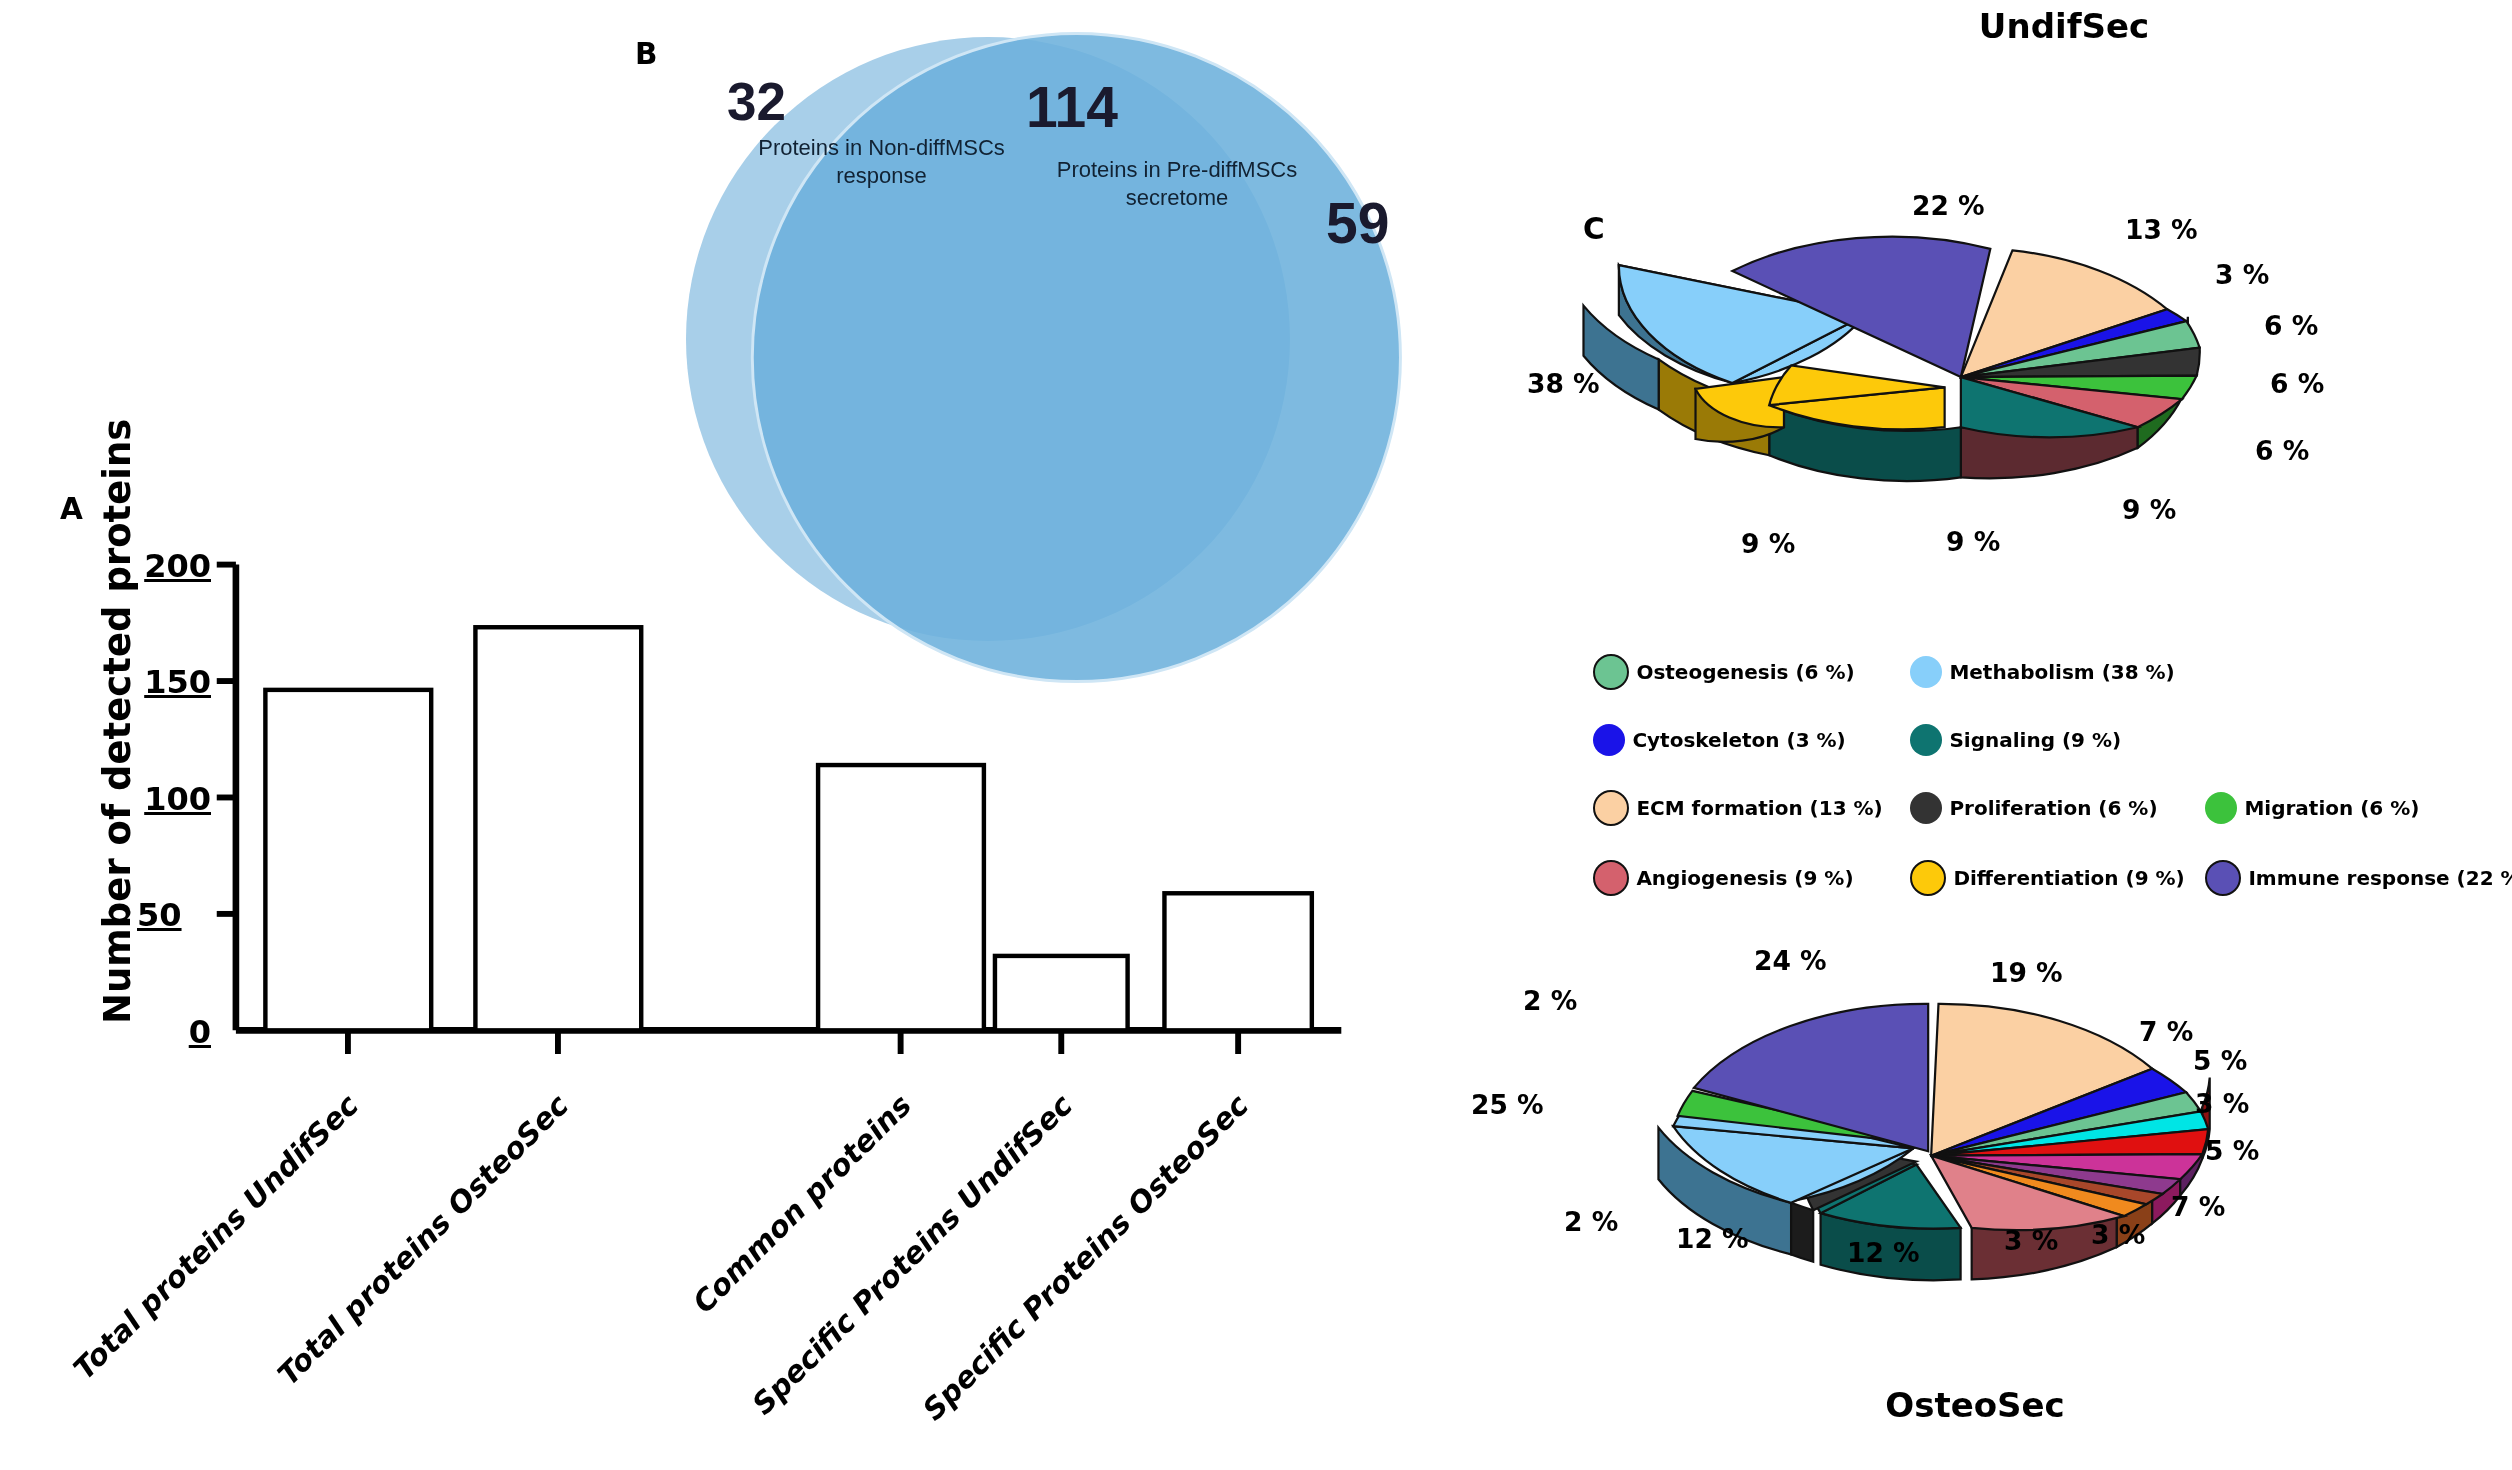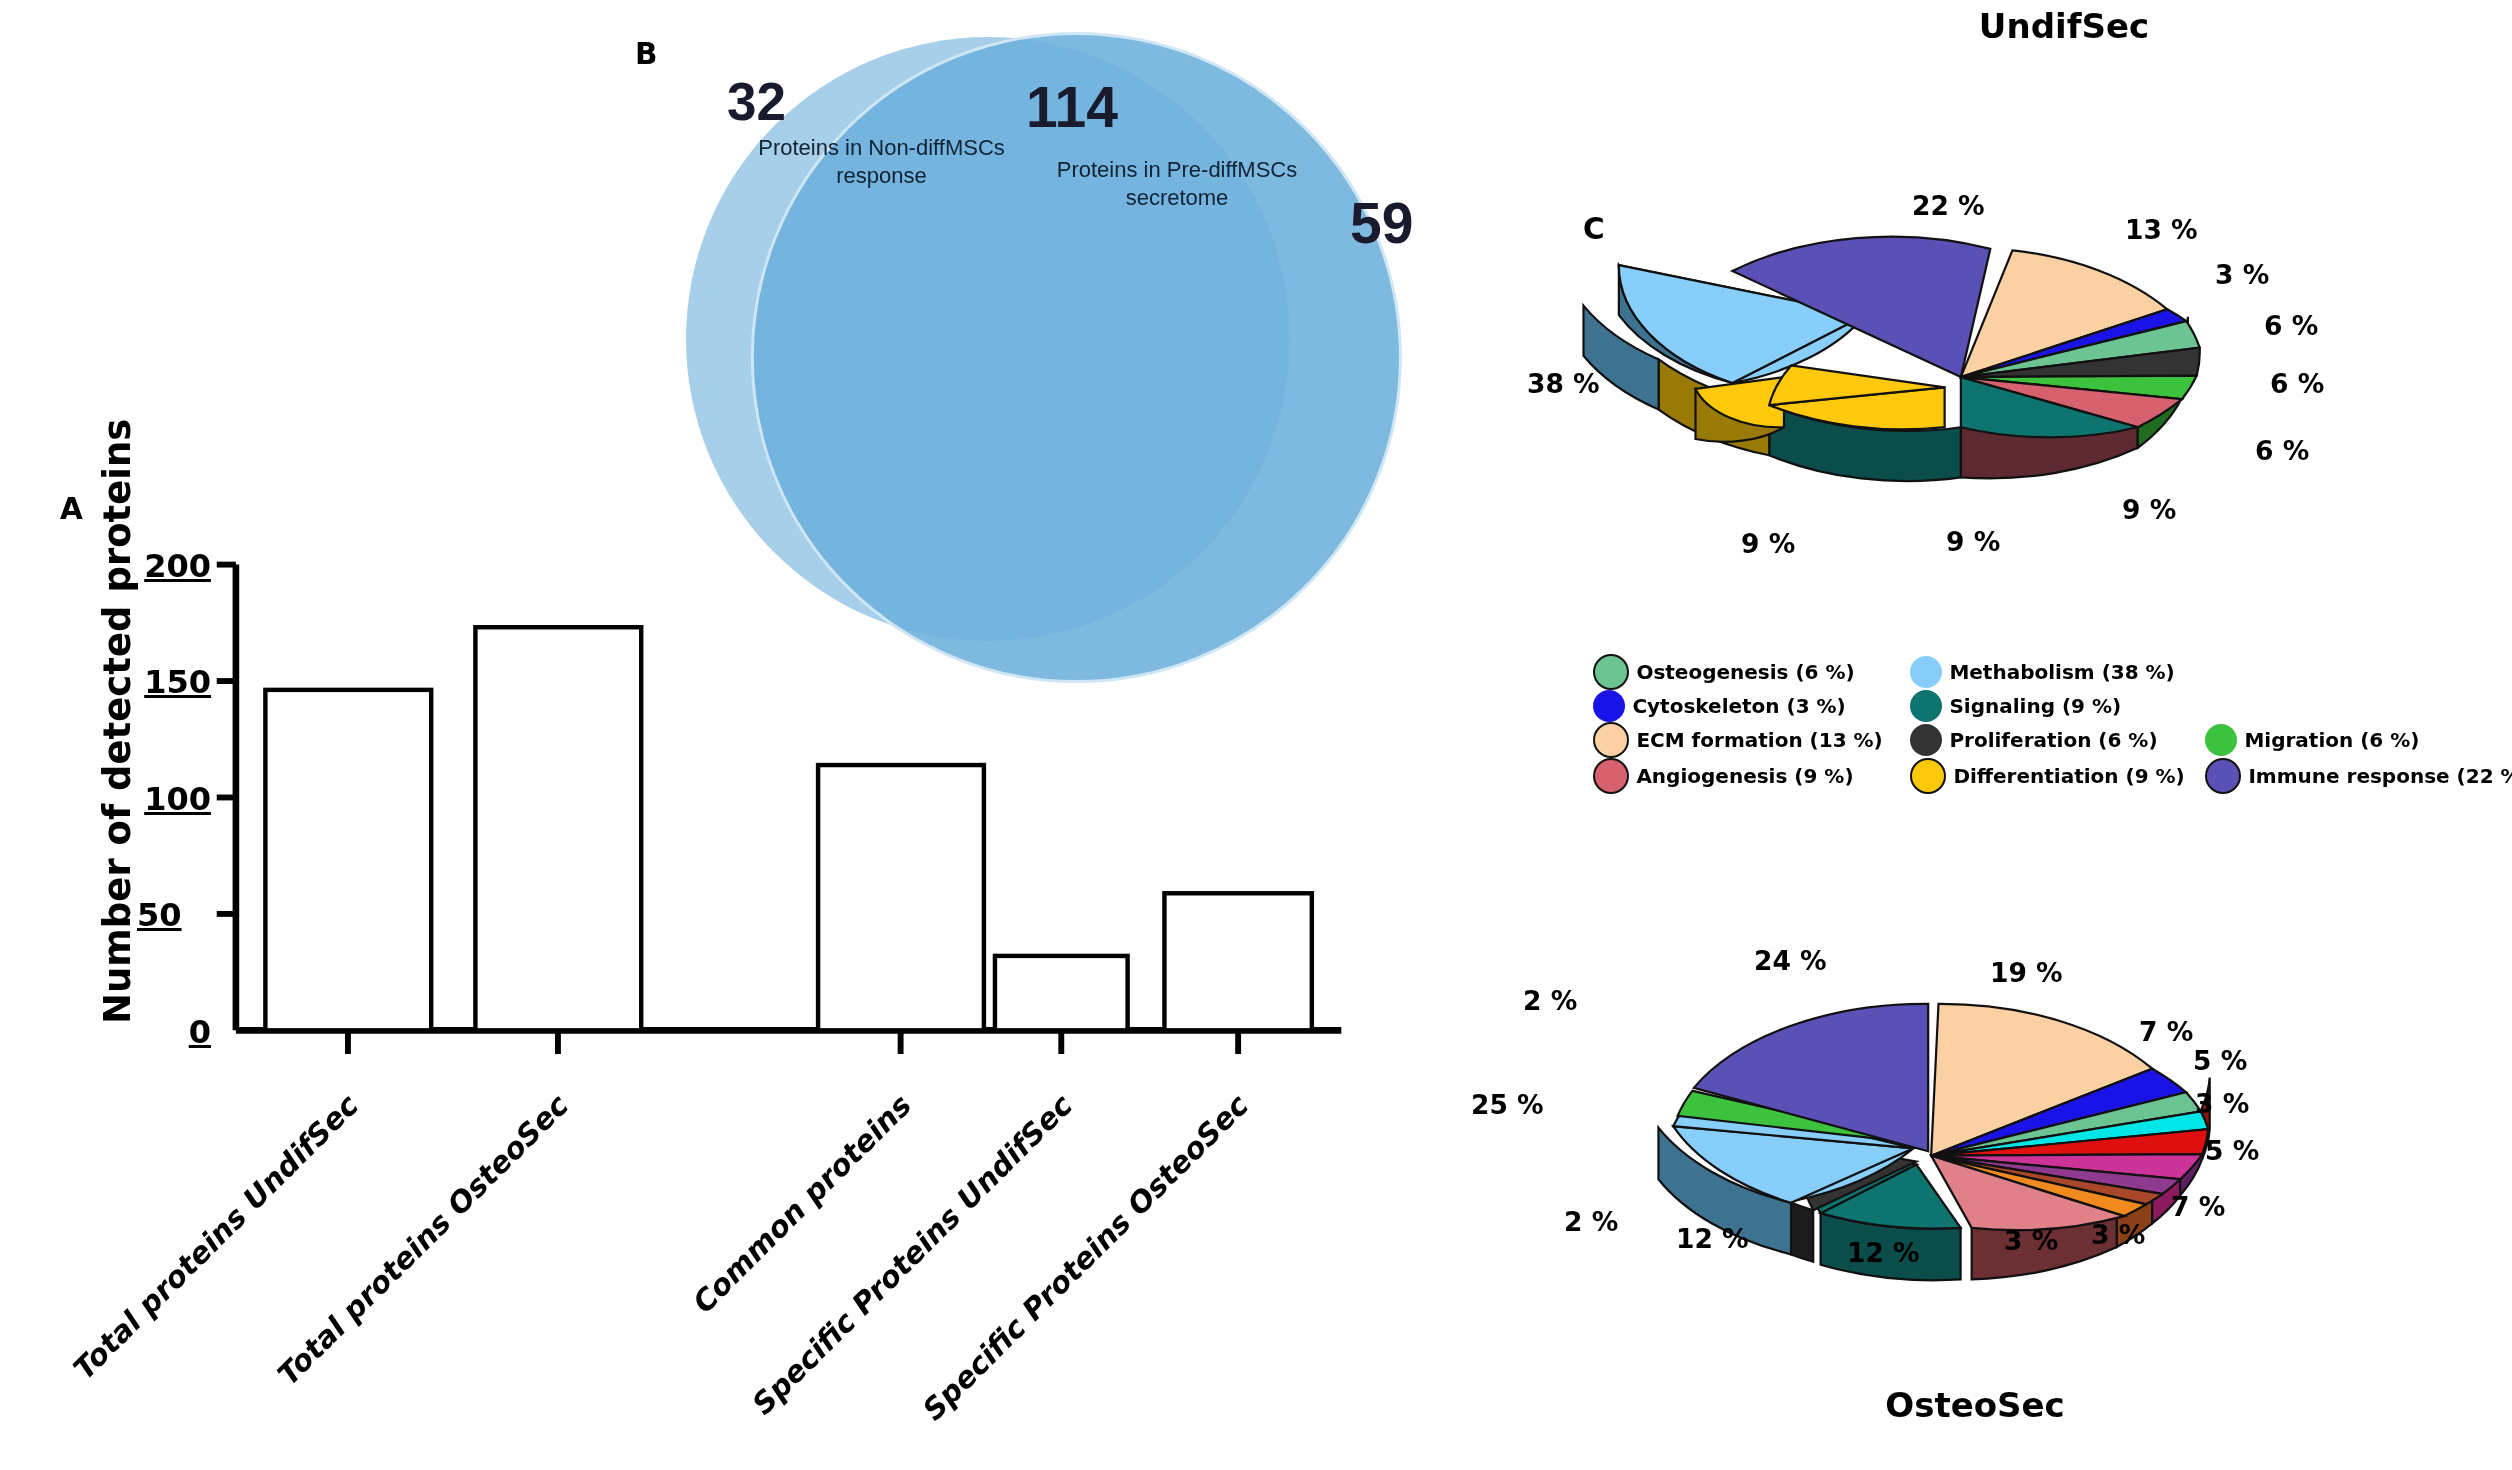--- a/index.html
+++ b/index.html
@@ -69,21 +69,21 @@
 
 <div class="abs panel-letter" style="left:635px;top:37px;">B</div>
 
 <svg class="abs" width="870" height="685" style="left:634px;top:14.7px;" viewBox="0 0 1180 930">
   <circle cx="480" cy="440" r="410" fill="#a8cfe9"></circle>
   <circle cx="600" cy="465" r="440" fill="#6cb0dc" fill-opacity="0.88" stroke="#cfe6f5" stroke-width="4"></circle>
 </svg>
 
 <div class="abs venn-num" style="left:727px;top:71px;">32</div>
 <div class="abs venn-num" style="left:1026px;top:74px;font-size:57px;">114</div>
-<div class="abs venn-num" style="left:1326px;top:190px;font-size:57px;margin-left:24px;">59</div>
+<div class="abs venn-num" style="left:1326px;top:190px;font-size:57px;">59</div>
 
 <div class="abs venn-lab" style="left:749px;top:134px;width:265px;">Proteins in Non-diffMSCs response</div>
 <div class="abs venn-lab" style="left:1004px;top:156px;width:346px;">Proteins in Pre-diffMSCs secretome</div>
 
 <div class="abs pie-title" style="left:1806px;top:5.9px;width:516px;">UndifSec</div>
 <div class="abs panel-letter" style="left:1583px;top:212px;">C</div>
 
 <svg class="abs" width="752" height="398" viewBox="0 0 1020 540" style="left:1548px;top:184px;">
   <defs>
     <style>.sd{stroke:#111;stroke-width:3;}</style>
@@ -136,21 +136,21 @@
 <div class="abs pct" style="left:2215px;top:259px;">3 %</div>
 <div class="abs pct" style="left:2264px;top:310px;">6 %</div>
 <div class="abs pct" style="left:2270px;top:368px;">6 %</div>
 <div class="abs pct" style="left:2255px;top:435px;">6 %</div>
 <div class="abs pct" style="left:2122px;top:494px;">9 %</div>
 <div class="abs pct" style="left:1946px;top:526px;">9 %</div>
 <div class="abs pct" style="left:1741px;top:528px;">9 %</div>
 <div class="abs pct" style="left:1527px;top:368px;">38 %</div>
 
 <div class="abs" style="left:1593px;top:654px;width:906px;">
-  <div style="display:grid;grid-template-columns:317px 295px 295px;">
+  <div style="display:grid;grid-template-columns:317px 295px 295px;row-gap:34px;">
     <div class="legend-item">
       <span class="legend-dot" style="background:#6cc492;border:2.9px solid #111;"></span>
       <span class="legend-text">Osteogenesis (6 %)</span>
     </div>
     <div class="legend-item">
       <span class="legend-dot" style="background:#87cffa;"></span>
       <span class="legend-text">Methabolism (38 %)</span>
     </div>
     <div></div>
 

